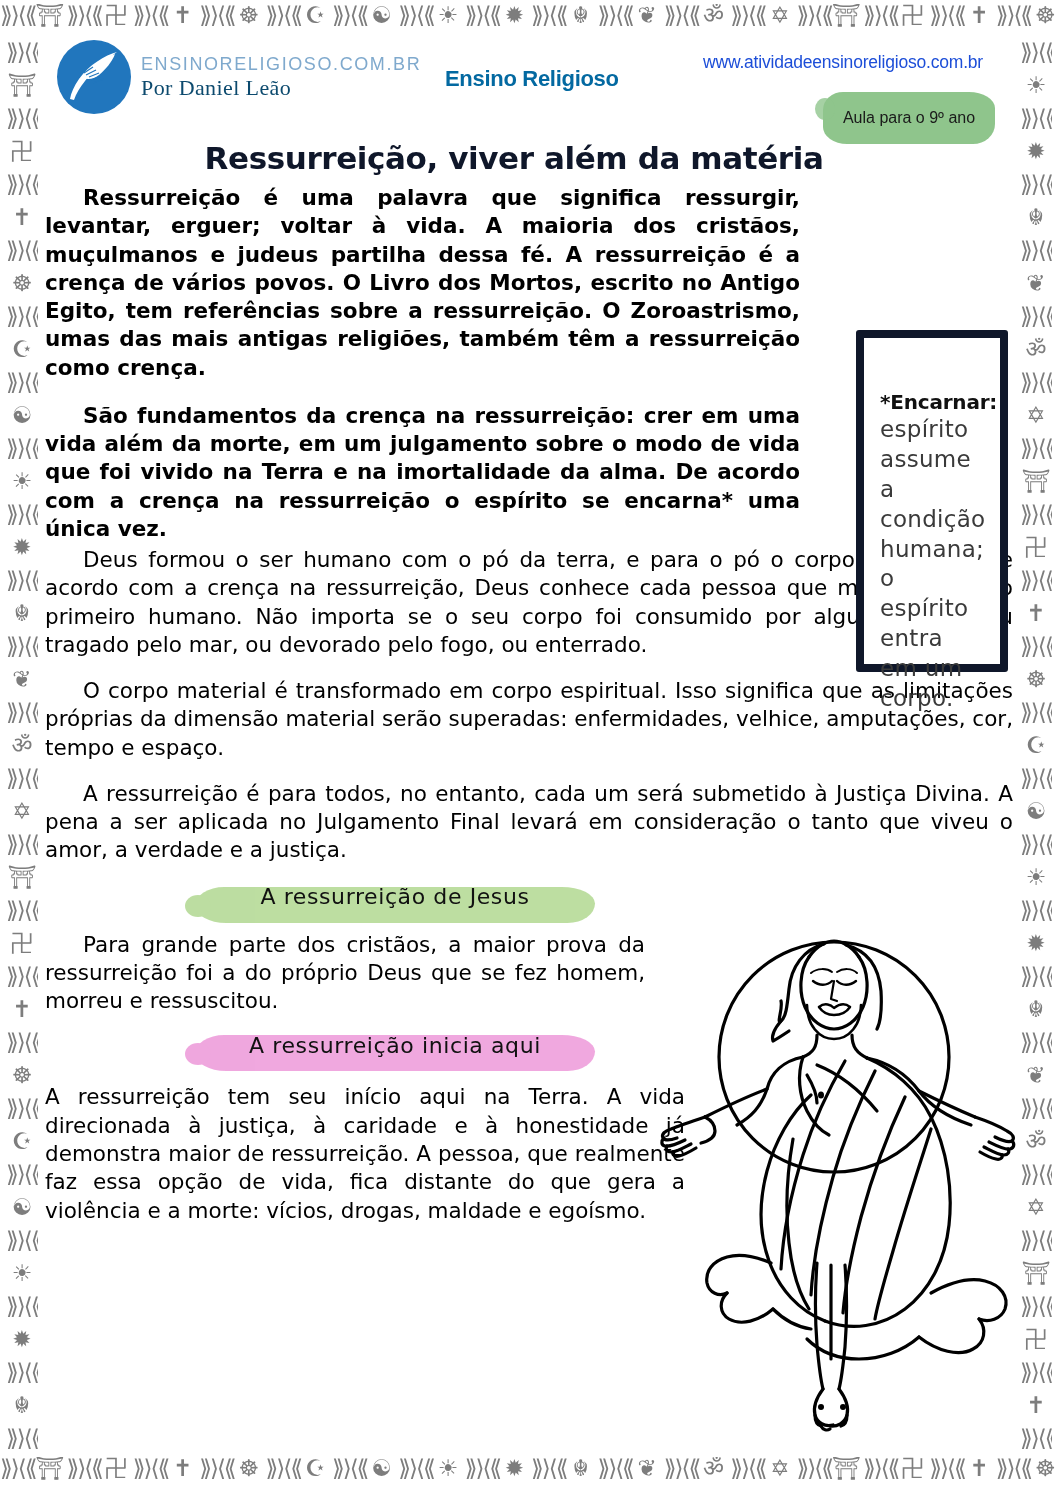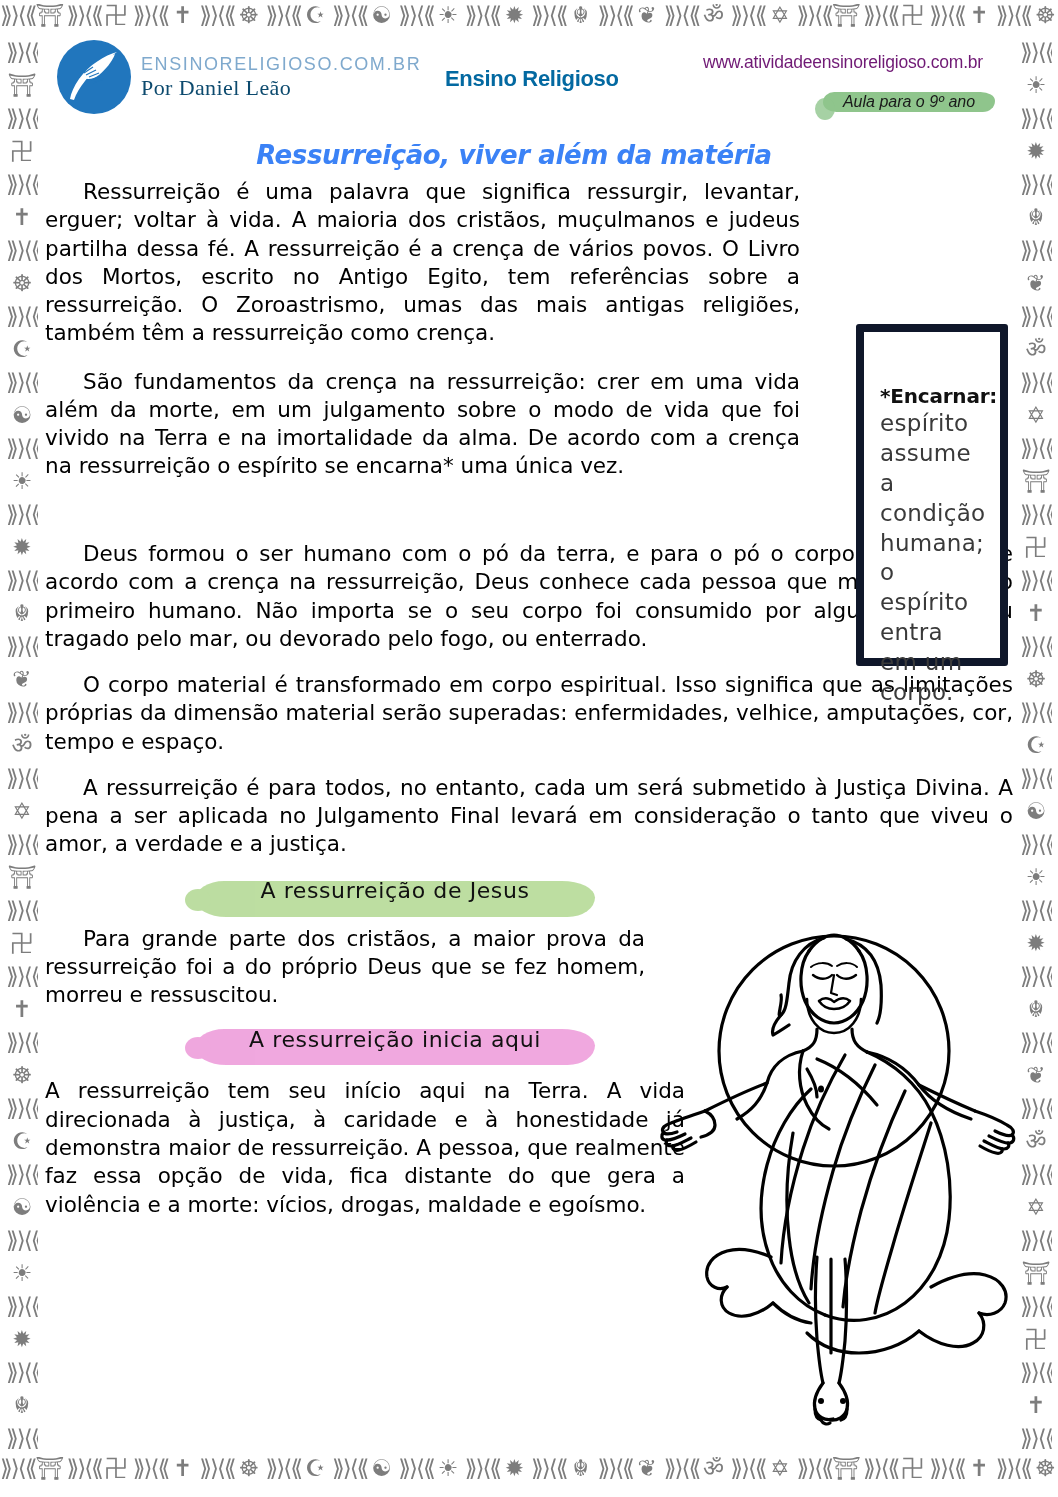--- a/index.html
+++ b/index.html
@@ -114,30 +114,29 @@
     font-size: 22px;
     font-weight: bold;
     color: #0369a1;
     letter-spacing: -.3px;
   }
   .site-url {
     position: absolute;
     right: 30px;
     top: 16px;
     font-size: 17.5px;
-    color: #701a75;
+    color: #1d4ed8;
     letter-spacing: -.2px;
   }
   .grade-badge {
     position: absolute;
     right: 18px;
     top: 56px;
     width: 172px;
-    height: 20px;
-    font-style: italic;
+    height: 52px;
   }
   .grade-badge .swash {
     position: absolute;
     inset: 0;
     background: #86c183;
     border-radius: 20px 26px 22px 24px / 18px 16px 20px 17px;
     opacity: .92;
   }
   .grade-badge .swash:after {
     content: "";
@@ -156,23 +155,22 @@
     justify-content: center;
     font-size: 16px;
     color: #1a1a1a;
   }
 
   
   .doc-title {
     text-align: center;
     font-family: "DejaVu Sans", sans-serif;
     font-weight: bold;
-    font-style: italic;
-    font-size: 26px;
-    color: #3b82f6;
+    font-size: 31px;
+    color: #0f172a;
     letter-spacing: -.4px;
     margin-top: 4px;
     padding-right: 30px;
   }
 
   
   .body-text {
     font-family: "DejaVu Sans", sans-serif;
     font-size: 21.5px;
     line-height: 1.315;
@@ -187,21 +185,21 @@
 
   
   .top-section {
     position: relative;
     margin-top: 8px;
     min-height: 360px;
   }
   .col-narrow {
     width: 755px;
   }
-  .col-narrow p.para { margin-bottom: 20px; }
+  .col-narrow p.para { margin-bottom: 20px; font-weight: bold; }
 
   .def-box {
     position: absolute;
     right: 5px;
     top: 146px;
     width: 152px;
     height: 342px;
     border: 8px solid #0f172a;
     background: #fff;
     border-radius: 3px;

